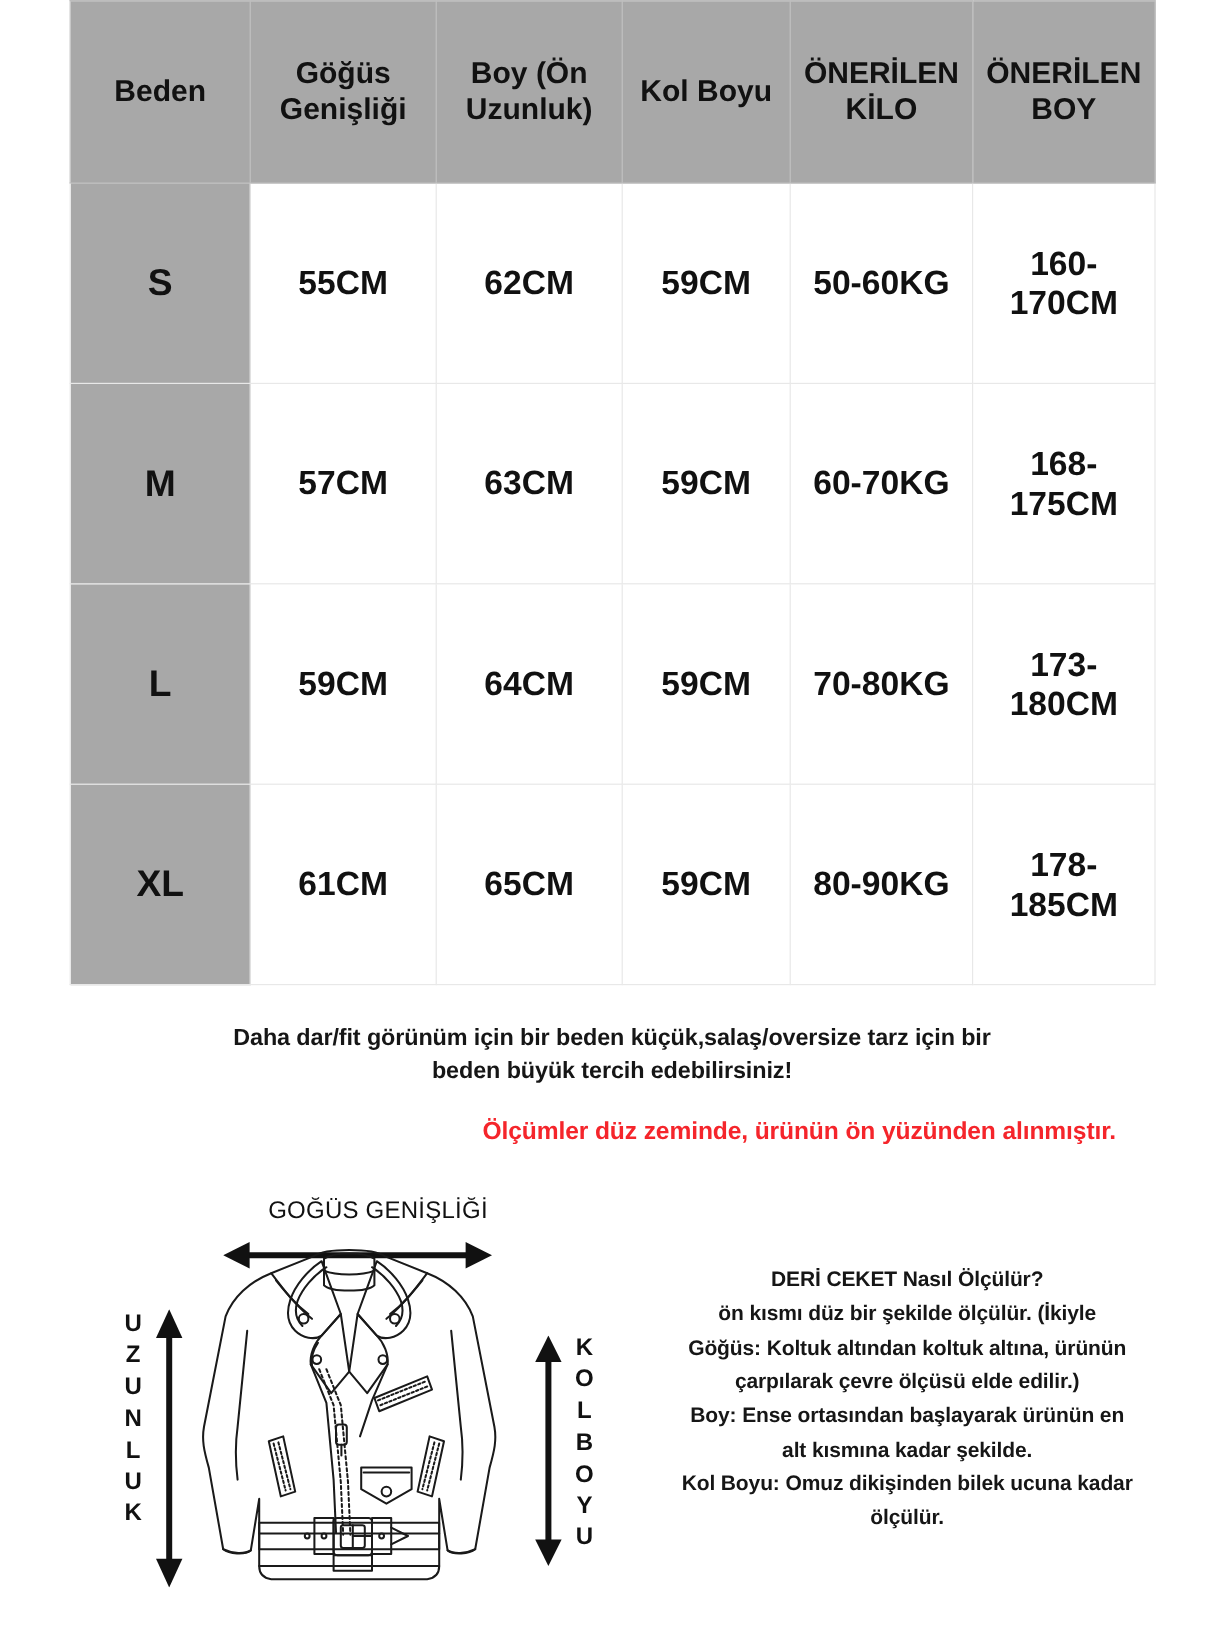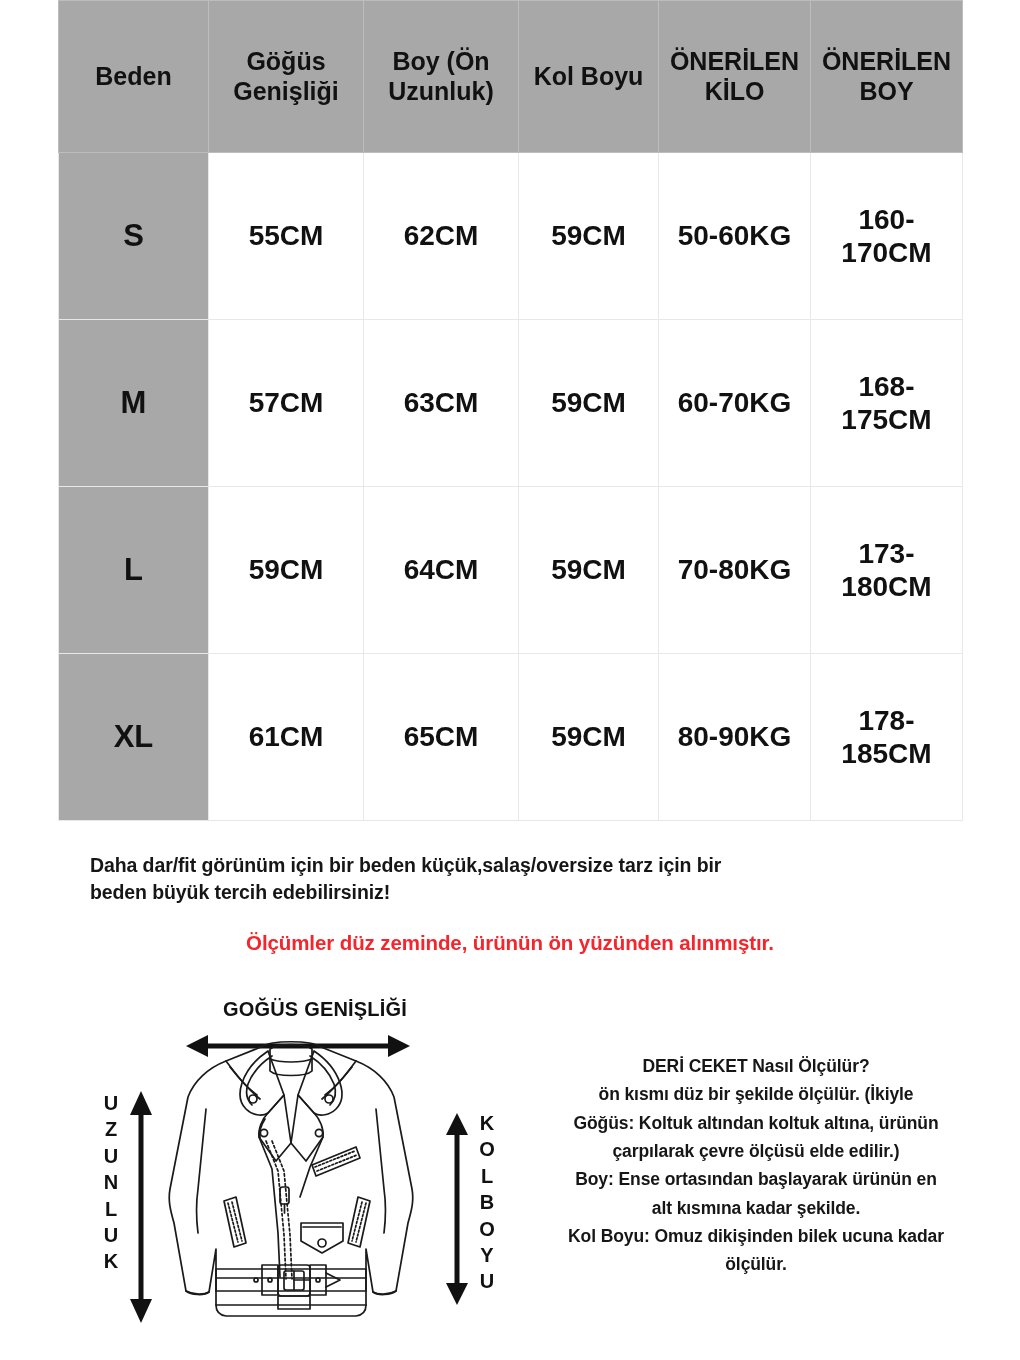--- a/index.html
+++ b/index.html
@@ -62,33 +62,33 @@
   col.c-kol     { width: 140px; }
   col.c-kilo    { width: 152px; }
   col.c-oboy    { width: 152px; }
 
   
   .note-black {
     position: absolute;
     left: 90px;
     top: 852px;
     width: 840px;
-    text-align: left;
+    text-align: center;
     font-size: 19.5px;
     font-weight: bold;
     color: #161616;
     line-height: 1.38;
     letter-spacing: -0.1px;
   }
   .note-red {
     position: absolute;
     left: 90px;
     top: 928px;
     width: 840px;
-    text-align: center;
+    text-align: right;
     font-size: 20.5px;
     font-weight: bold;
     color: #f5252b;
     line-height: 1.42;
     letter-spacing: -0.1px;
   }
 
   
   .diagram {
     position: absolute;
@@ -97,21 +97,21 @@
     width: 520px;
     height: 365px;
   }
   .gogus-label {
     position: absolute;
     left: 150px;
     top: 3px;
     width: 330px;
     text-align: center;
     font-size: 20px;
-    font-weight: bold;
+    font-weight: normal;
     color: #111111;
     letter-spacing: 0.2px;
     white-space: nowrap;
   }
 
   .vlabel {
     position: absolute;
     font-size: 20px;
     font-weight: bold;
     color: #111111;

